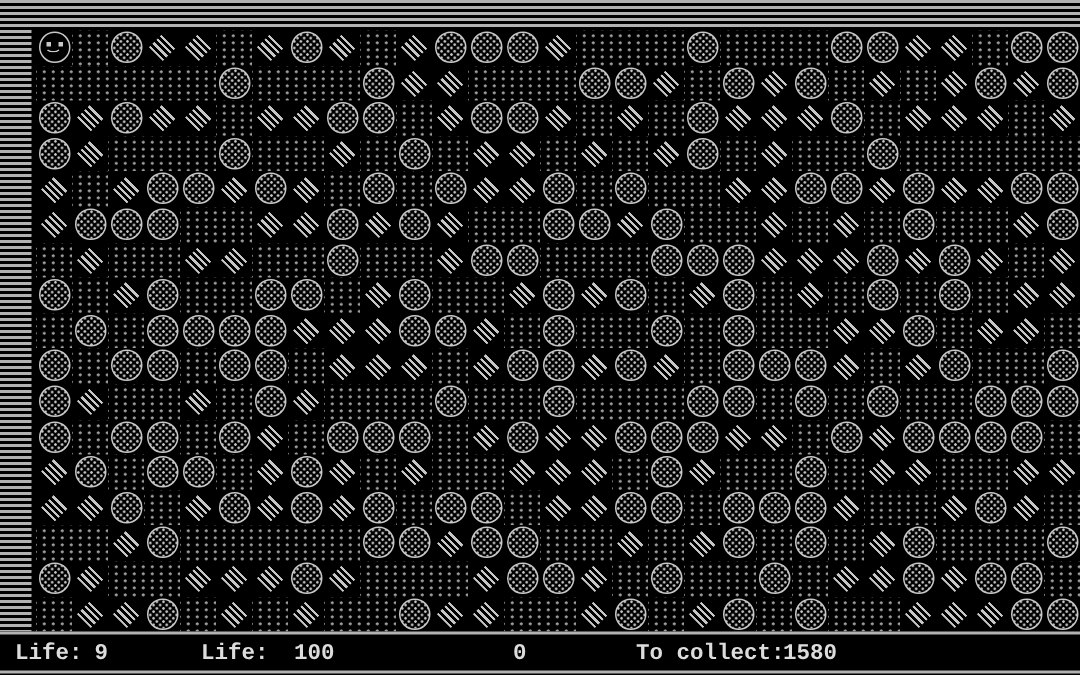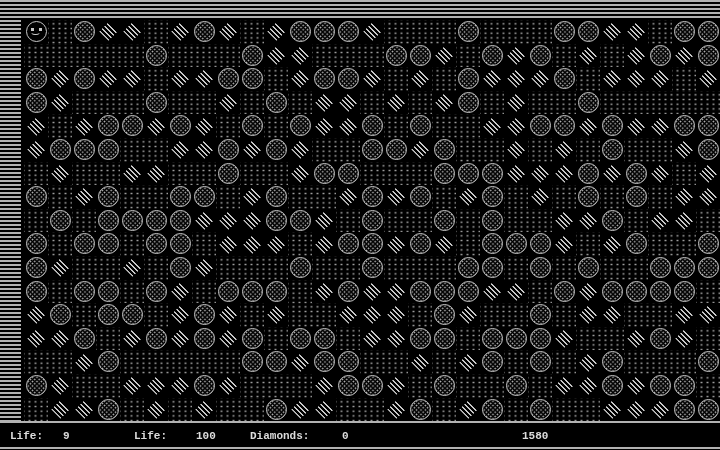--- a/index.html
+++ b/index.html
@@ -49,21 +49,21 @@
     width:10.5px; height:9.5px; box-sizing:border-box;
     border:1.5px solid transparent; border-bottom-color:var(--stone);
     border-radius:50%;
   }
 
   .statusbar { position:absolute; left:0; top:421px; width:720px; height:29px; background:#000; }
   .sep { position:absolute; left:0; width:720px; height:2px; background:var(--wall); }
   .sep-top { top:0; }
   .sep-bottom { top:26px; }
   .stat {
-    position:absolute; top:7px; font-size:11px; font-weight:bold;
+    position:absolute; top:7px; font-size:15px; font-weight:bold;
     line-height:16px; color:var(--text); white-space:pre; letter-spacing:0;
   }
 </style>
 </head>
 <body>
 
 <div class="screen">
   <div class="wall wall-top"></div>
   <div class="wall wall-left"></div>
   <div class="field">
@@ -560,18 +560,18 @@
       <div class="tile diamond" style="left: 648px; top: 397.6px;"></div>
       <div class="tile boulder" style="left: 672px; top: 397.6px;"></div>
       <div class="tile boulder" style="left: 696px; top: 397.6px;"></div>
     </div>
   <div class="statusbar">
     <div class="sep sep-top"></div>
     <span class="stat" style="left:10px">Life:</span>
     <span class="stat" style="left:63px">9</span>
     <span class="stat" style="left:134px">Life:</span>
     <span class="stat" style="left:196px">100</span>
-    <span class="stat" style="left:250px">Diamonds:</span>
     <span class="stat" style="left:342px">0</span>
+    <span class="stat" style="left:424px">To collect:</span>
     <span class="stat" style="left:522px">1580</span>
     <div class="sep sep-bottom"></div>
   </div>
 </div>
 
 </body></html>

